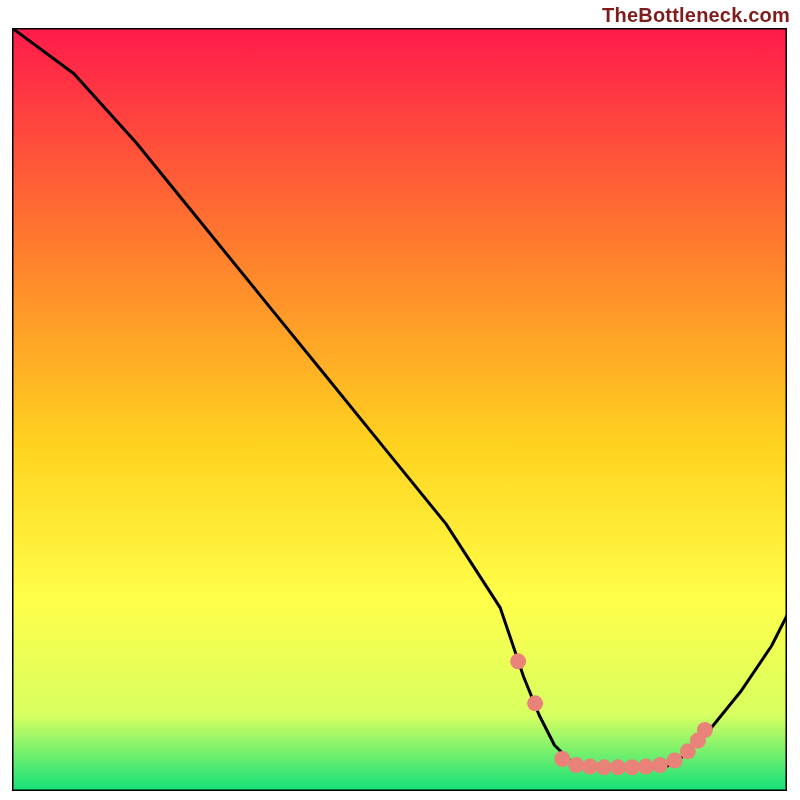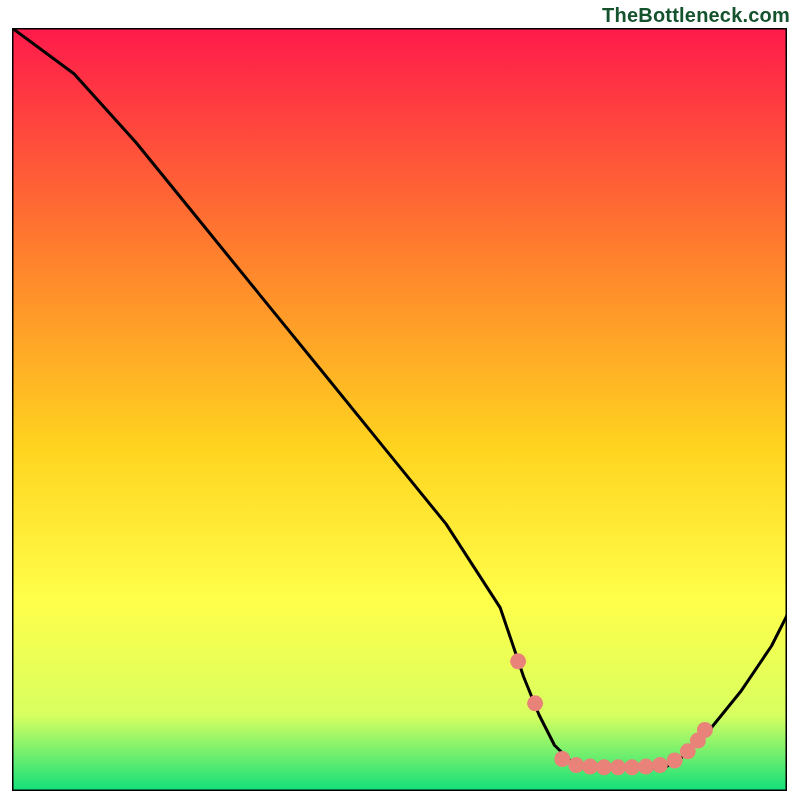--- a/index.html
+++ b/index.html
@@ -15,21 +15,21 @@
     position: relative;
     width: 800px;
     height: 800px;
   }
   .attribution {
     position: absolute;
     top: 4px;
     right: 10px;
     font-size: 20px;
     font-weight: 600;
-    color: #14532d;
+    color: #7f1d1d;
     letter-spacing: 0.2px;
   }
   .plot {
     position: absolute;
     left: 12px;
     top: 28px;
     width: 775px;
     height: 763px;
   }
   svg { display: block; }

